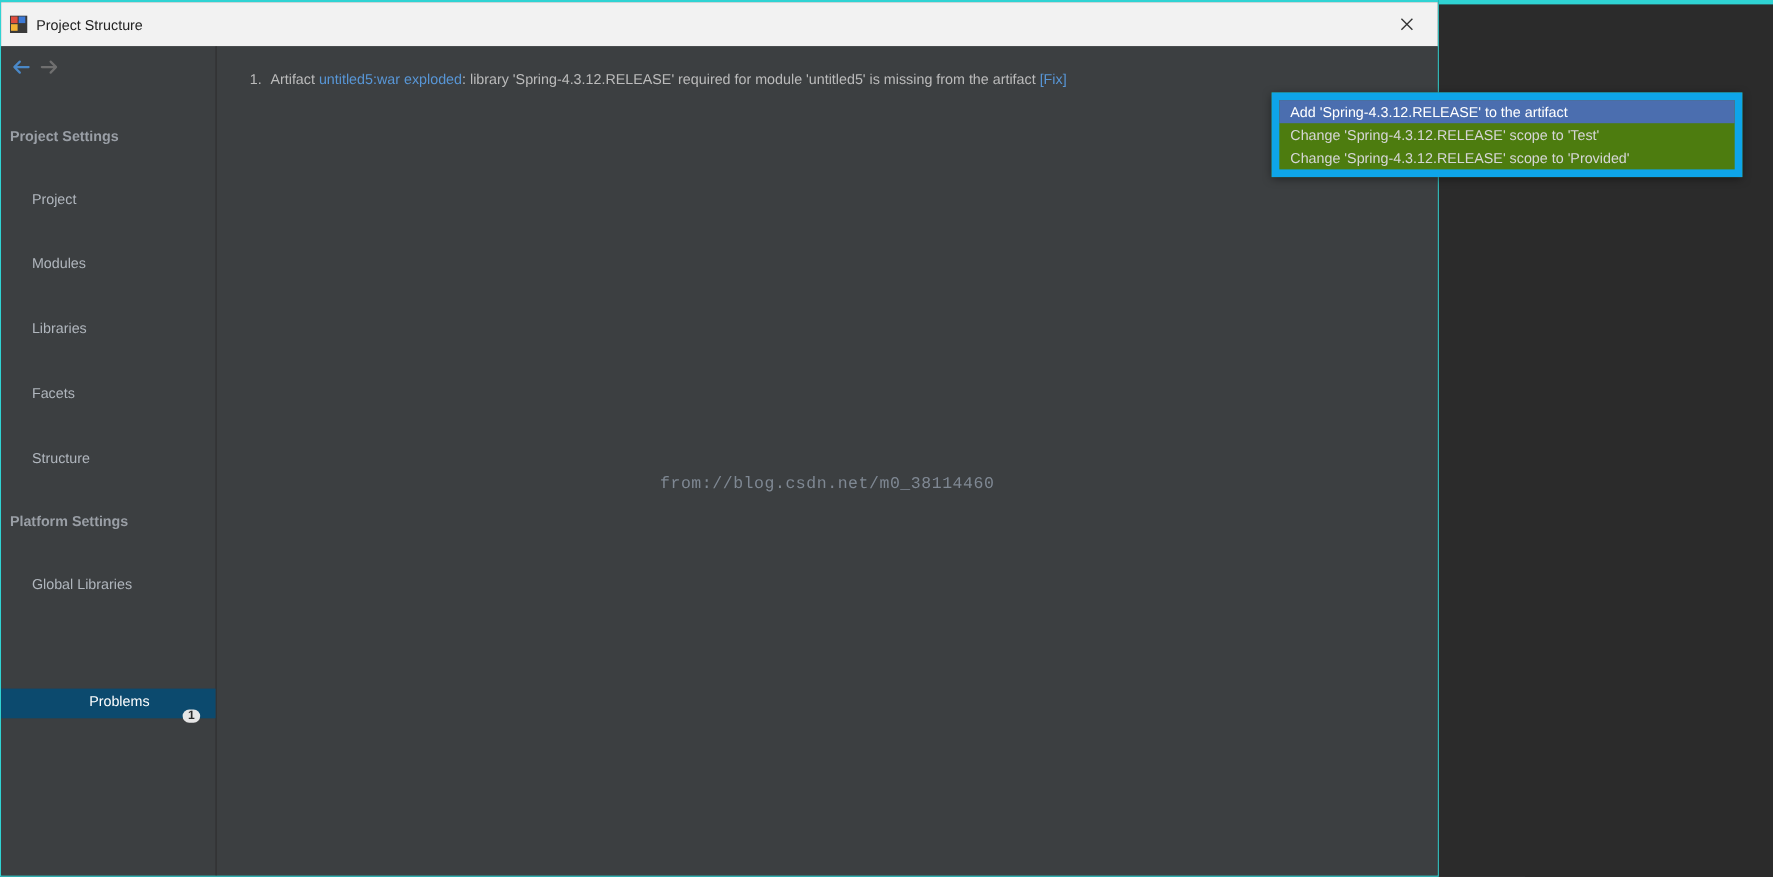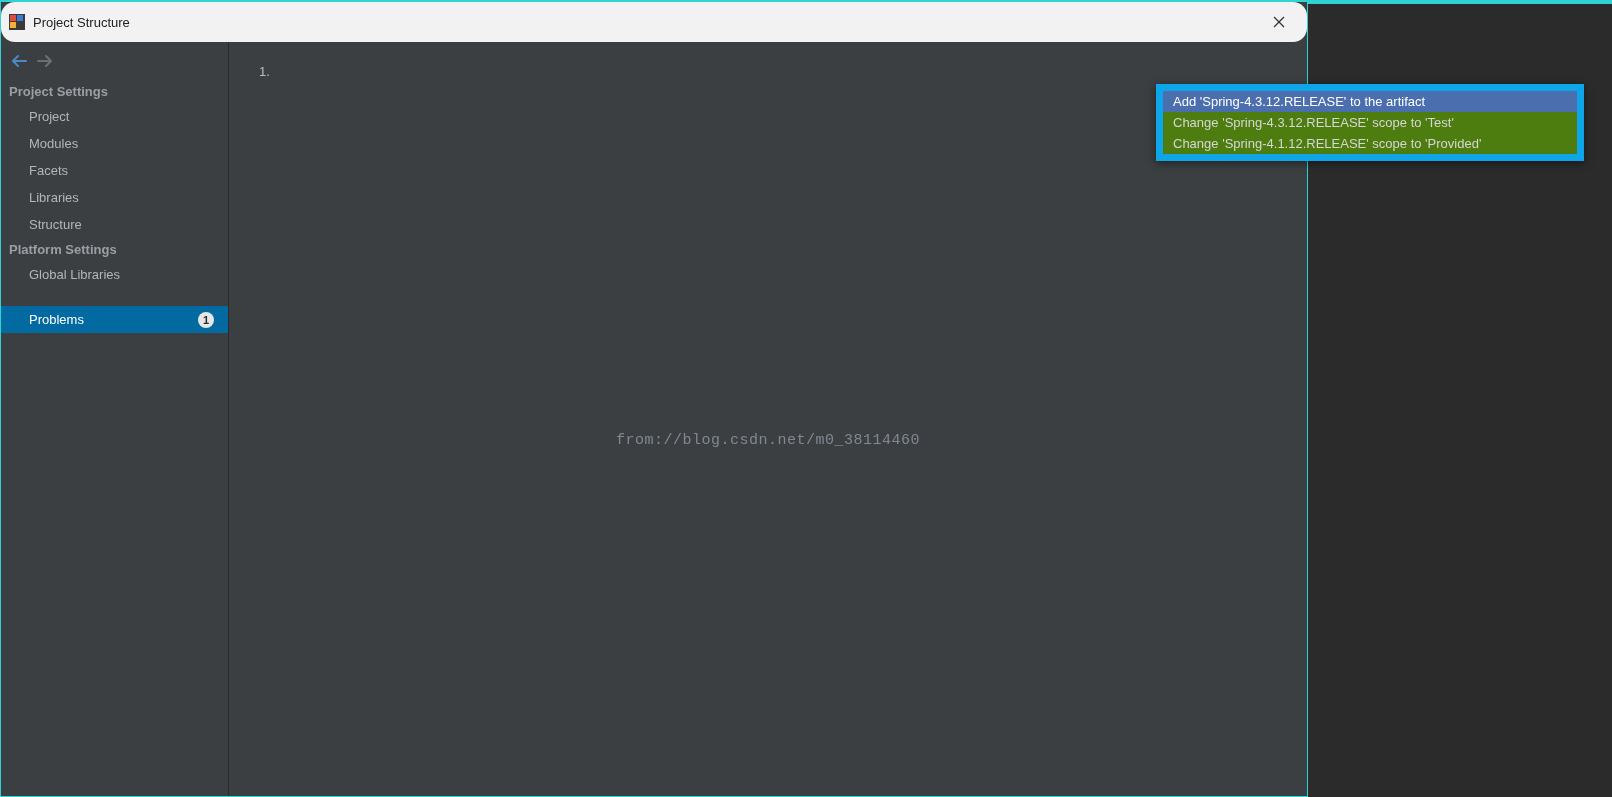--- a/index.html
+++ b/index.html
@@ -22,21 +22,20 @@
       display: flex;
       flex-direction: column;
     }
     .titlebar {
       height: 40px;
       background: #f2f2f2;
       display: flex;
       align-items: center;
       padding: 0 8px;
       color: #000;
-      border-radius: 14px;
     }
     .title-icon {
       width: 16px;
       height: 16px;
       margin-right: 8px;
     }
     .title-text {
       flex: 1;
       font-size: 13px;
       color: #222;
@@ -50,26 +49,27 @@
       cursor: pointer;
       font-size: 16px;
       color: #333;
     }
     .body-area {
       flex: 1;
       display: flex;
       overflow: hidden;
     }
     .sidebar {
-      width: 228px;
+      width: 196px;
       background: #3c3f41;
       border-right: 1px solid #2b2b2b;
       display: flex;
       flex-direction: column;
       padding-top: 4px;
+      gap: 32px;
     }
     .nav-arrows {
       display: flex;
       gap: 6px;
       padding: 6px 10px 10px 10px;
     }
     .arrow-btn {
       width: 18px;
       height: 18px;
       display: flex;
@@ -86,22 +86,23 @@
     .sidebar-item {
       padding: 4px 8px 4px 28px;
       color: #b0b6bd;
       cursor: pointer;
       display: flex;
       align-items: center;
       height: 27px;
       font-size: 13px;
     }
     .sidebar-item.selected {
-      background: #0369a1;
+      background: #0c4a6e;
       color: #ffffff;
+      flex-direction: column;
     }
     .badge {
       margin-left: auto;
       background: #dfe1e5;
       color: #333;
       border-radius: 8px;
       min-width: 16px;
       height: 16px;
       font-size: 11px;
       display: flex;
@@ -222,24 +223,24 @@
       </div>
 
       <div class="sidebar-heading">Project Settings</div>
       <div class="sidebar-item">
           <span>Project</span>
         </div>
       <div class="sidebar-item">
           <span>Modules</span>
         </div>
       <div class="sidebar-item">
+          <span>Libraries</span>
+        </div>
+      <div class="sidebar-item">
           <span>Facets</span>
-        </div>
-      <div class="sidebar-item">
-          <span>Libraries</span>
         </div>
       <div class="sidebar-item">
           <span>Structure</span>
         </div>
 
       <div class="sidebar-heading">Platform Settings</div>
       <div class="sidebar-item">
           <span>Global Libraries</span>
         </div>
 
@@ -247,24 +248,27 @@
 
       <div class="sidebar-item selected">
         <span>Problems</span>
         <span class="badge">1</span>
       </div>
     </div>
 
     <div class="content">
       <div class="problem-row">
         <span class="num">1.</span>
+        <span>
+          <span>Artifact </span><span class="link">untitled5:war exploded</span><span>: library 'Spring-4.3.12.RELEASE' required for module 'untitled5' is missing from the artifact </span><span class="fix-link">[Fix]</span>
+        </span>
       </div>
       <div class="watermark">from://blog.csdn.net/m0_38114460</div>
     </div>
 
   </div>
 </div>
 
 <div class="popup-menu">
   <div class="popup-item hl"><span>Add 'Spring-4.3.12.RELEASE' to the artifact</span></div>
   <div class="popup-item"><span>Change 'Spring-4.3.12.RELEASE' scope to 'Test'</span></div>
-  <div class="popup-item"><span>Change 'Spring-4.1.12.RELEASE' scope to 'Provided'</span></div>
+  <div class="popup-item"><span>Change 'Spring-4.3.12.RELEASE' scope to 'Provided'</span></div>
 </div>
 
 </body></html>

